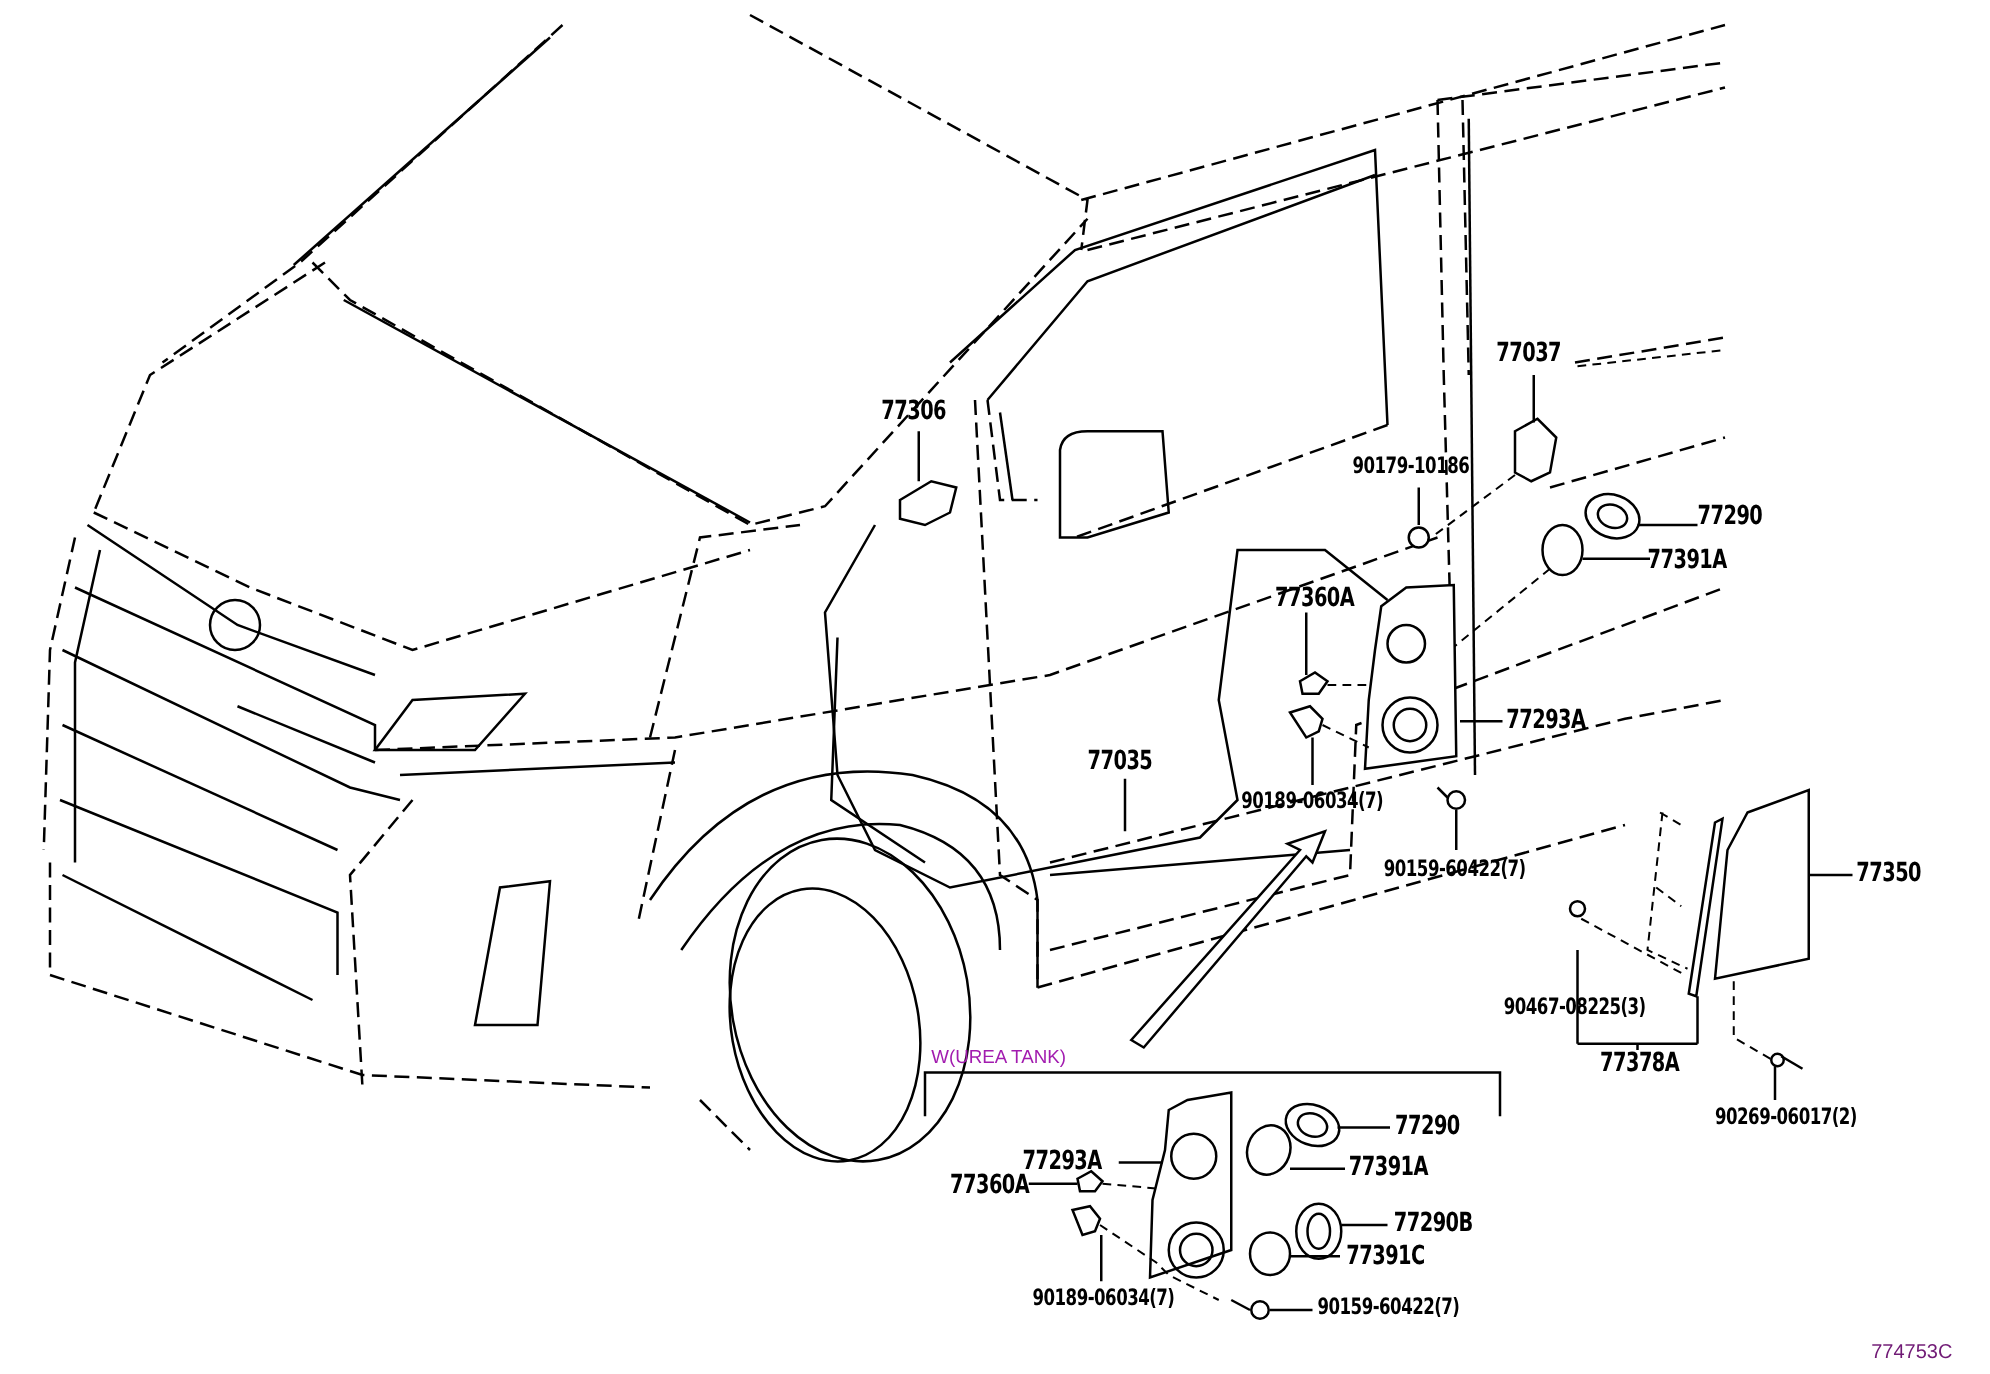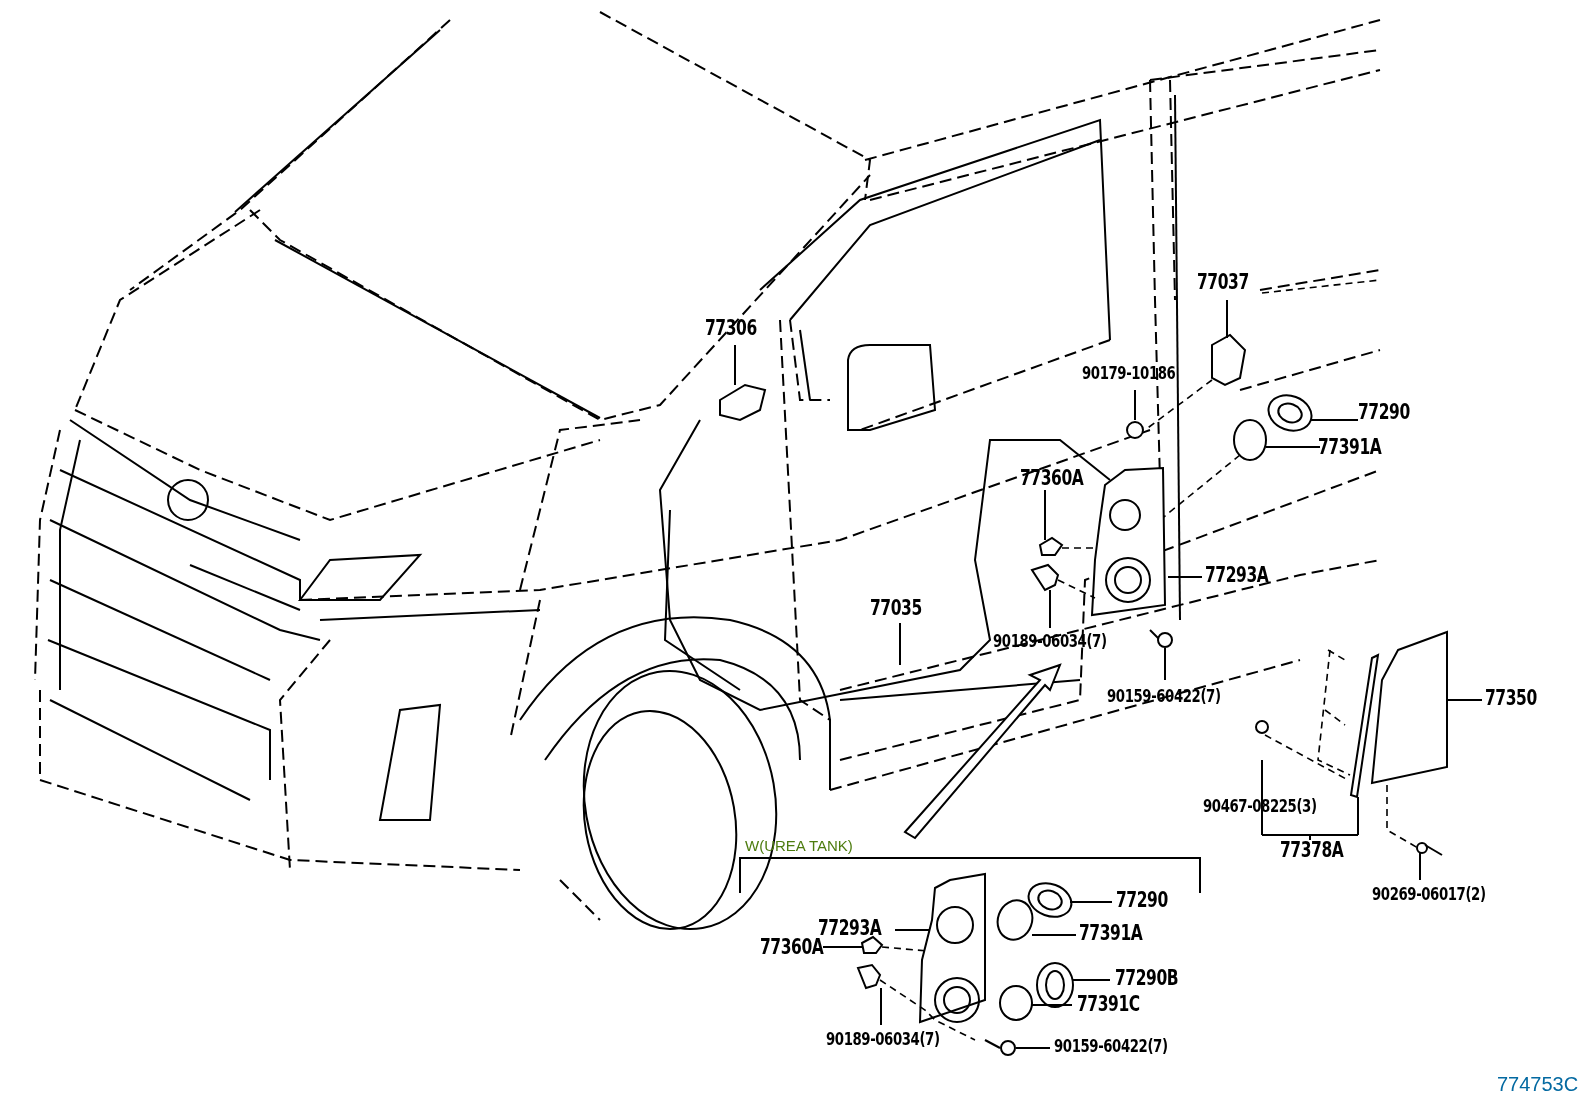--- a/index.html
+++ b/index.html
@@ -1,21 +1,21 @@
 <!DOCTYPE html>
 <html><head>
 <meta charset="utf-8">
 <style>
   html, body { margin:0; padding:0; background:#ffffff; }
   body { width:1592px; height:1099px; position:relative; overflow:hidden; font-family:"DejaVu Sans", sans-serif; }
   #stage { position:absolute; left:0; top:0; width:1592px; height:1099px; }
   .lbl { position:absolute; font-family:"DejaVu Sans Condensed","DejaVu Sans", sans-serif; font-weight:bold; font-size:21px; color:#000; letter-spacing:-0.5px; white-space:nowrap; line-height:1; transform:scaleX(0.82); transform-origin:left top; }
   .lbl.sm { font-size:18px; }
-  .cap { position:absolute; font-family:"Liberation Sans", sans-serif; font-size:15px; color:#4d7c0f; white-space:nowrap; line-height:1; }
-  .ref { position:absolute; font-family:"Liberation Sans", sans-serif; font-size:20px; color:#0369a1; white-space:nowrap; line-height:1; }
+  .cap { position:absolute; font-family:"Liberation Sans", sans-serif; font-size:15px; color:#a21caf; white-space:nowrap; line-height:1; }
+  .ref { position:absolute; font-family:"Liberation Sans", sans-serif; font-size:16px; color:#701a75; white-space:nowrap; line-height:1; }
   svg { position:absolute; left:0; top:0; }
   .s { fill:none; stroke:#000; stroke-width:2; }
   .d { fill:none; stroke:#000; stroke-width:2; stroke-dasharray:12 6; }
   .d2 { fill:none; stroke:#000; stroke-width:1.6; stroke-dasharray:7 5; }
   .part { fill:#fff; stroke:#000; stroke-width:2; }
 </style>
 </head>
 <body>
 
 <div id="stage">

